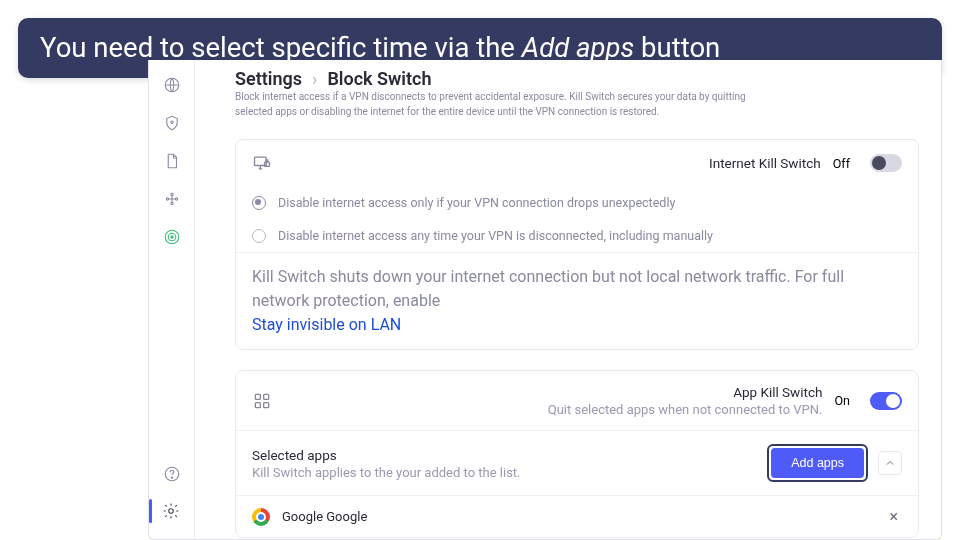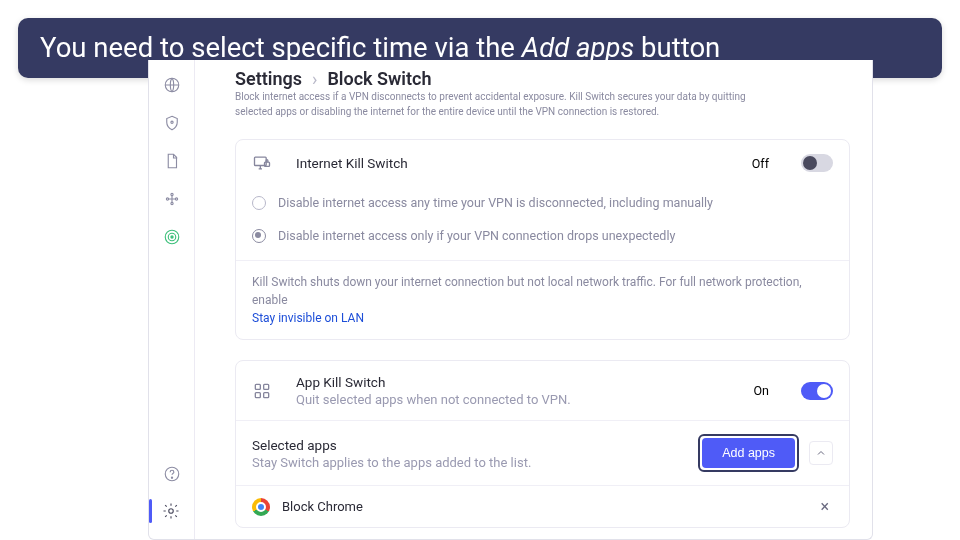--- a/index.html
+++ b/index.html
@@ -5,58 +5,58 @@
   * { box-sizing: border-box; margin: 0; padding: 0; }
   html, body { width: 960px; height: 540px; background: #fff; font-family: -apple-system, BlinkMacSystemFont, "Segoe UI", Roboto, Helvetica, Arial, sans-serif; color: #2a2a36; overflow: hidden; }
   .banner {
     position: absolute; top: 18px; left: 18px; right: 18px;
     background: #353a62; color: #fff; border-radius: 10px;
     padding: 14px 22px; font-size: 27.5px; line-height: 1.15;
     box-shadow: 0 2px 6px rgba(0,0,0,0.15);
   }
   .banner .ital { font-style: italic; }
   .app-frame {
-    position: absolute; top: 60px; left: 148px; width: 725px; height: 480px;
+    position: absolute; top: 60px; left: 148px; width: 794px; height: 480px;
     border: 1px solid #e1e1ea; border-top: none; border-radius: 0 0 6px 6px;
     background: #fff;
   }
   .sidebar {
     position: absolute; top: 0; left: 0; bottom: 0; width: 46px;
     border-right: 1px solid #eceaf3; display: flex; flex-direction: column;
     align-items: center; padding-top: 16px; gap: 20px;
   }
   .sidebar-bottom { margin-top: auto; display: flex; flex-direction: column; align-items: center; gap: 14px; padding-bottom: 14px; width: 100%; }
   .sb-icon { width: 18px; height: 18px; color: #8c8ca3; display: flex; align-items: center; justify-content: center; cursor: pointer; }
   .sb-icon svg { width: 18px; height: 18px; stroke: currentColor; fill: none; stroke-width: 1.5; }
   .sb-active-wrap { width: 100%; display: flex; align-items: center; height: 28px; }
   .active-bar { width: 3px; height: 24px; background: #4f5bf7; border-radius: 2px; margin-right: 10px; }
   .content { position: absolute; top: 0; left: 46px; right: 0; bottom: 0; padding: 8px 22px 0 40px; overflow: hidden; }
   .breadcrumb { display: flex; align-items: center; gap: 10px; font-weight: 600; font-size: 18px; color: #2a2a36; }
   .bc-sep { color: #b9b9c9; font-weight: 400; }
   .desc { font-size: 10px; line-height: 1.5; color: #8a8aa0; max-width: 540px; }
   .card { margin-top: 20px; border: 1px solid #ebeaf2; border-radius: 8px; overflow: hidden; }
-  .row { display: flex; align-items: center; padding: 13px 16px; gap: 24px; }
+  .row { display: flex; align-items: center; padding: 13px 16px; gap: 12px; text-align: right; }
   .row + .row, .sub + .sub, .subhead + .sub, .row-note { border-top: 1px solid #f0eff6; }
   .row-icon { width: 20px; height: 20px; color: #86869d; flex: 0 0 20px; }
   .row-icon svg { width: 20px; height: 20px; stroke: currentColor; fill: none; stroke-width: 1.6; }
   .row-title { font-size: 13.5px; color: #2a2a36; }
   .row-sub { font-size: 13px; color: #9a9ab1; margin-top: 2px; }
   .grow { flex: 1; }
   .state-label { font-size: 12.5px; color: #000000; margin-right: 8px; }
   .toggle { width: 32px; height: 18px; border-radius: 10px; position: relative; cursor: pointer; }
   .toggle .knob { position: absolute; top: 2px; width: 14px; height: 14px; border-radius: 50%; background: #fff; }
   .toggle.off { background: #d8d8e2; }
   .toggle.off .knob { left: 2px; background: #4a4a5e; }
   .toggle.on { background: #4f5bf7; }
   .toggle.on .knob { right: 2px; }
   .radio-row { display: flex; align-items: center; padding: 9px 16px 9px 16px; gap: 12px; font-size: 12.5px; color: #8a8aa0; }
   .radio { width: 14px; height: 14px; border: 1.6px solid #b7b7c9; border-radius: 50%; position: relative; flex: 0 0 14px; }
   .radio.selected { border-color: #8a8aa0; }
   .radio.selected::after { content: ''; position: absolute; top: 2px; left: 2px; width: 6px; height: 6px; background: #8a8aa0; border-radius: 50%; }
-  .row-note { padding: 12px 16px; font-size: 12px; color: #8a8aa0; line-height: 1.5; margin-top: 8px; }
+  .row-note { padding: 12px 16px; font-size: 16px; color: #8a8aa0; line-height: 1.5; }
   .link { color: #1d4ed8; cursor: pointer; }
   .subhead { display: flex; align-items: center; padding: 13px 16px; border-top: 1px solid #f0eff6; }
   .btn-primary-wrap { border: 2.5px solid #353a62; border-radius: 6px; padding: 2px; }
   .btn-primary { background: #4f5bf7; color: #fff; font-size: 12.5px; padding: 8px 20px; border: none; border-radius: 4px; cursor: pointer; }
   .chevron { width: 24px; height: 24px; border: 1px solid #ebeaf2; border-radius: 4px; display: flex; align-items: center; justify-content: center; cursor: pointer; margin-left: 10px; }
   .chevron svg { width: 12px; height: 12px; stroke: #6a6a80; fill: none; stroke-width: 2; }
   .app-row { display: flex; align-items: center; padding: 11px 16px; gap: 12px; border-top: 1px solid #f0eff6; font-size: 13px; color: #2a2a36; }
   .app-icon { width: 18px; height: 18px; border-radius: 50%; display: flex; align-items: center; justify-content: center; }
   .remove-x { color: #6a6a80; font-size: 16px; cursor: pointer; padding: 0 4px; }
   .chrome-icon { background: conic-gradient(#ea4335 0 120deg, #34a853 120deg 240deg, #fbbc05 240deg 360deg); position: relative; }
@@ -143,26 +143,26 @@
             </svg></div>
         <div class="grow">
             <div class="row-title">Internet Kill Switch</div>
           </div>
         <span class="state-label">Off</span>
         <div class="toggle off">
             <div class="knob"></div>
           </div>
       </div>
       <div class="radio-row">
+        <div class="radio selected"></div>
+        <span>Disable internet access only if your VPN connection drops unexpectedly</span>
+      </div>
+      <div class="radio-row">
         <div class="radio"></div>
         <span>Disable internet access any time your VPN is disconnected, including manually</span>
-      </div>
-      <div class="radio-row">
-        <div class="radio selected"></div>
-        <span>Disable internet access only if your VPN connection drops unexpectedly</span>
       </div>
       <div class="row-note">
         <span>Kill Switch shuts down your internet connection but not local network traffic. For full network protection, enable</span>
         <br>
         <span class="link">Stay invisible on LAN</span>
       </div>
     </div>
 
     <div class="card">
       <div class="row">
@@ -177,32 +177,32 @@
           <div class="row-sub">Quit selected apps when not connected to VPN.</div>
         </div>
         <span class="state-label">On</span>
         <div class="toggle on">
             <div class="knob"></div>
           </div>
       </div>
       <div class="subhead">
         <div class="grow">
           <div class="row-title">Selected apps</div>
-          <div class="row-sub">Stay Switch applies to the apps added to the list.</div>
+          <div class="row-sub">Kill Switch applies to the your added to the list.</div>
         </div>
         <div class="btn-primary-wrap">
           <button class="btn-primary">Add apps</button>
         </div>
         <div class="chevron">
             <svg viewBox="0 0 24 24">
               <path d="M6 15l6-6 6 6"></path>
             </svg>
           </div>
       </div>
       <div class="app-row">
         <div class="app-icon chrome-icon"></div>
-        <div class="grow">Block Chrome</div>
+        <div class="grow">Google Google</div>
         <div class="remove-x">×</div>
       </div>
 
     </div>
   </div>
 </div>
 
 </body></html>

